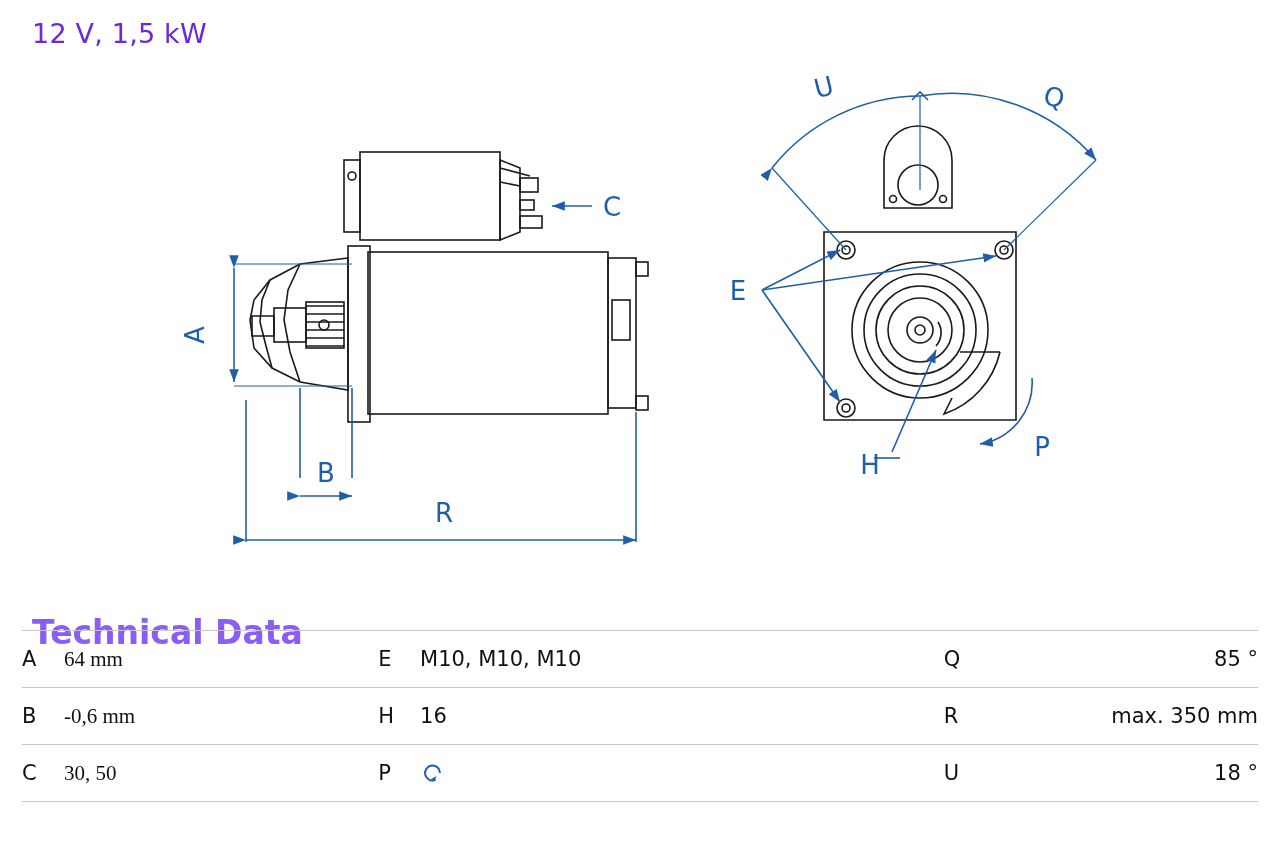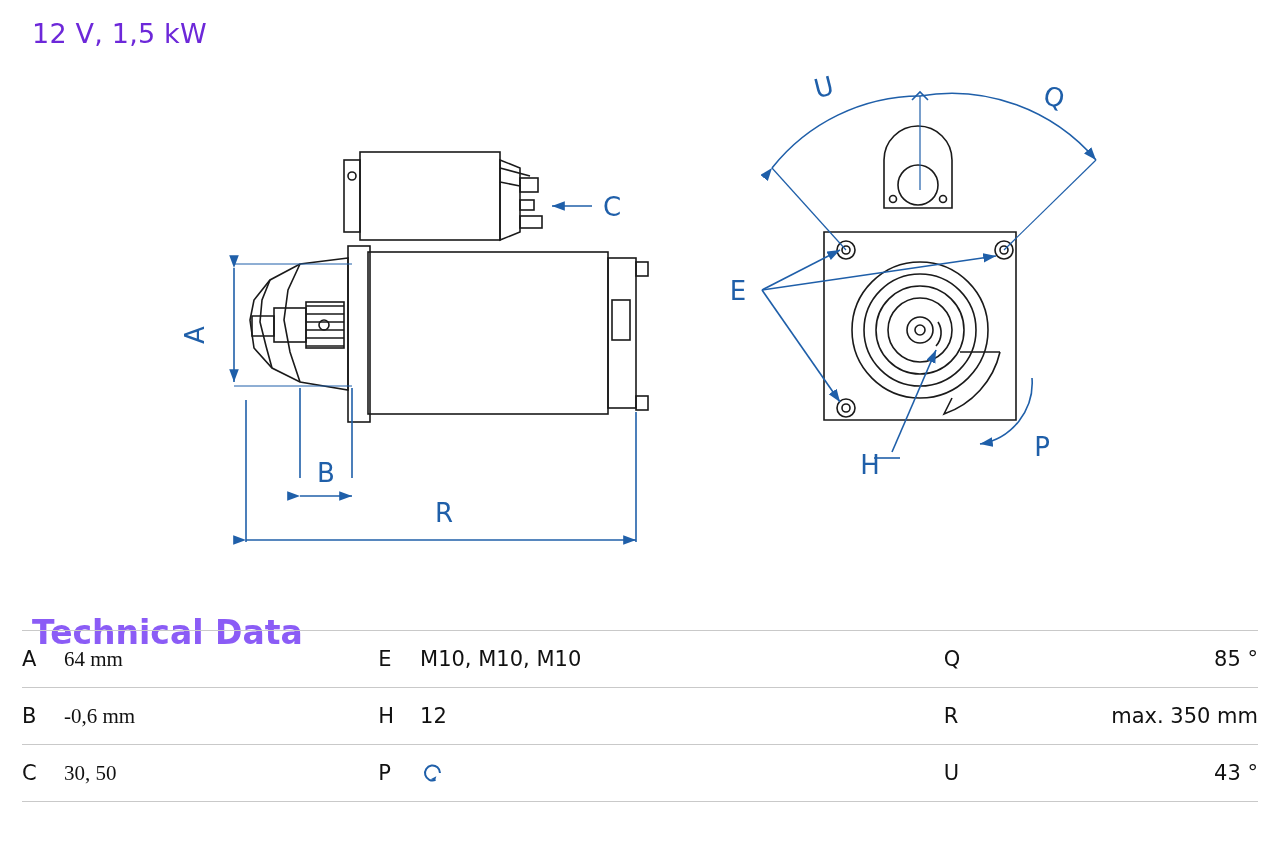--- a/index.html
+++ b/index.html
@@ -216,35 +216,35 @@
         <td class="val col1val">64 mm</td>
         <td class="key col2key">E</td>
         <td class="val col2val">M10, M10, M10</td>
         <td class="key col3key">Q</td>
         <td class="val col3val">85 °</td>
       </tr>
       <tr>
         <td class="key col1key">B</td>
         <td class="val col1val">-0,6 mm</td>
         <td class="key col2key">H</td>
-        <td class="val col2val">12</td>
+        <td class="val col2val">16</td>
         <td class="key col3key">R</td>
         <td class="val col3val">max. 350 mm</td>
       </tr>
       <tr>
         <td class="key col1key">C</td>
         <td class="val col1val">30, 50</td>
         <td class="key col2key">P</td>
         <td class="val col2val">
           <span class="rot-icon">
             <svg viewBox="0 0 26 26" xmlns="http://www.w3.org/2000/svg">
               <path d="M20,13 a7.5,7.5 0 1 0 -4.5,6.9" fill="none" stroke="#1f5fa9" stroke-width="2"></path>
               <path d="M16.4,16.2 L15.0,20.6 L10.6,19.3 Z" fill="#1f5fa9"></path>
             </svg>
           </span>
         </td>
         <td class="key col3key">U</td>
-        <td class="val col3val">43 °</td>
+        <td class="val col3val">18 °</td>
       </tr>
     </tbody>
   </table>
 
 </div>
 
 </body></html>

